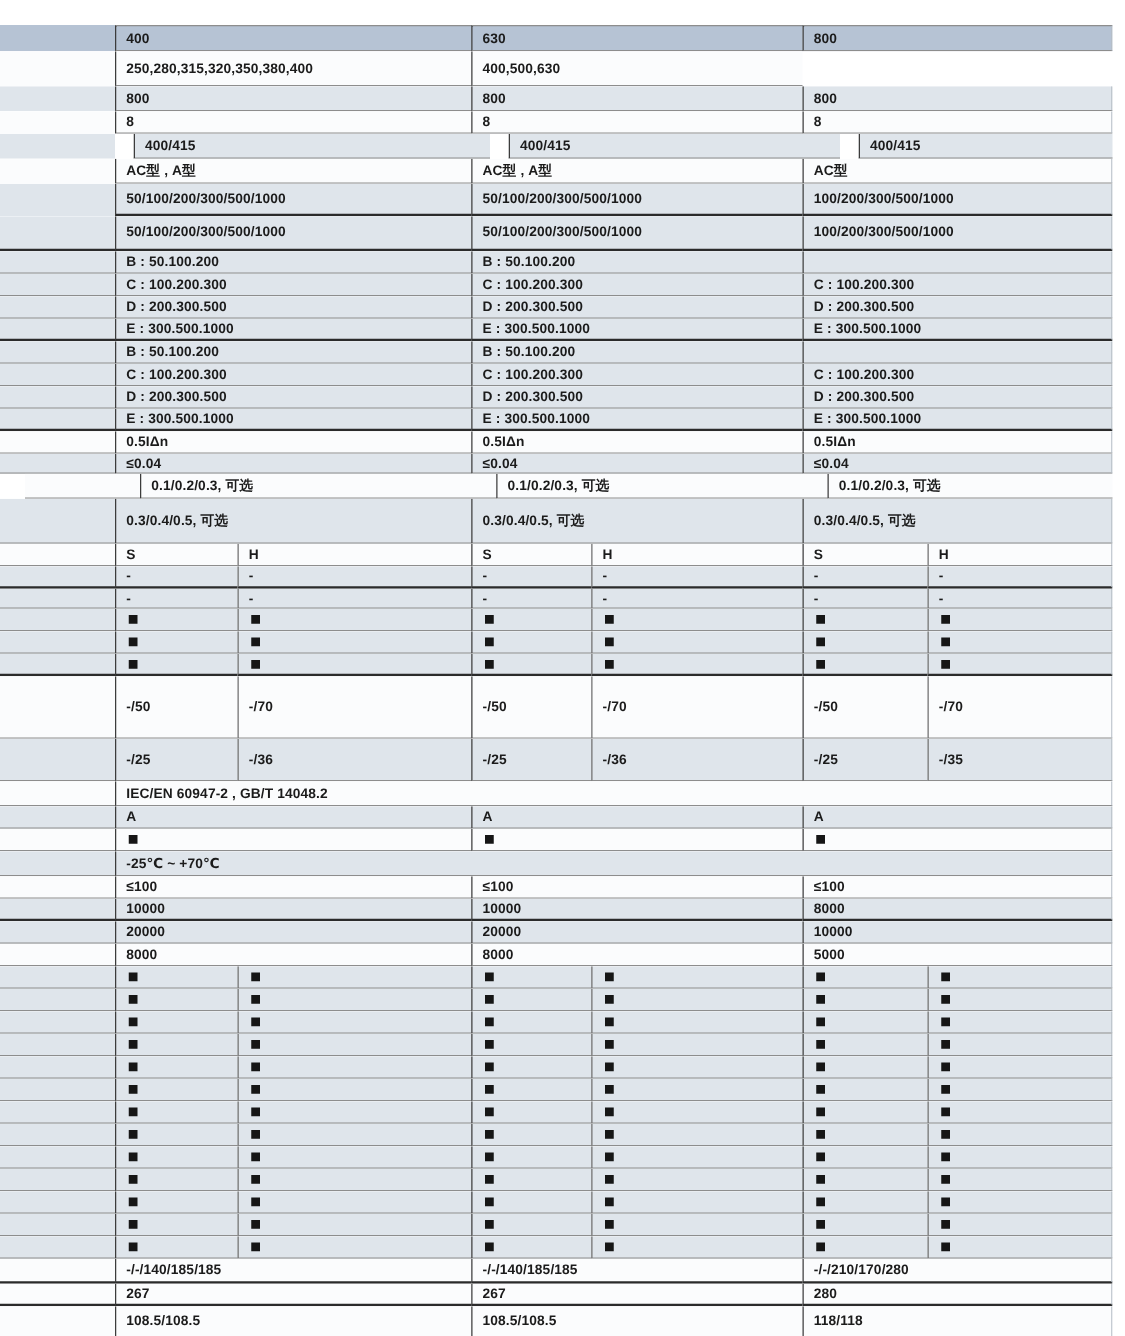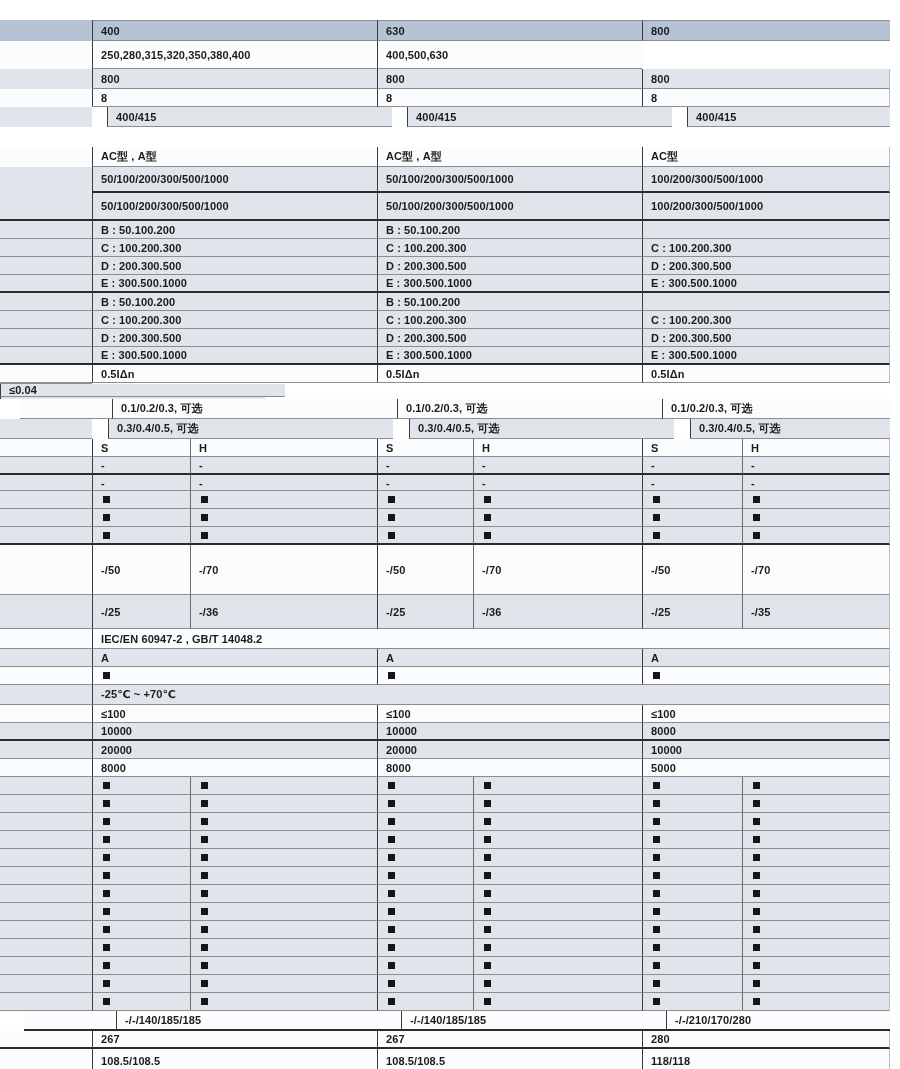--- a/index.html
+++ b/index.html
@@ -81,21 +81,21 @@
         <div class="cell g1">8</div>
         <div class="cell g2">8</div>
         <div class="cell g3">8</div>
       </div>
       <div class="row bg-l" style="height: 20px; gap: 15px;">
         <div class="cell label-cell no-b"></div>
         <div class="cell g1">400/415</div>
         <div class="cell g2">400/415</div>
         <div class="cell g3">400/415</div>
       </div>
-      <div class="row bg-w" style="height: 20px; margin-top: 20px;">
+      <div class="row bg-w" style="height: 20px;">
         <div class="cell label-cell no-b"></div>
         <div class="cell g1">AC型 , A型</div>
         <div class="cell g2">AC型 , A型</div>
         <div class="cell g3">AC型</div>
       </div>
       <div class="row bg-l thick" style="height: 26px;">
         <div class="cell label-cell no-b"></div>
         <div class="cell g1">50/100/200/300/500/1000</div>
         <div class="cell g2">50/100/200/300/500/1000</div>
         <div class="cell g3">100/200/300/500/1000</div>
@@ -153,33 +153,33 @@
         <div class="cell g1">E : 300.500.1000</div>
         <div class="cell g2">E : 300.500.1000</div>
         <div class="cell g3">E : 300.500.1000</div>
       </div>
       <div class="row bg-w" style="height: 18px;">
         <div class="cell label-cell"></div>
         <div class="cell g1">0.5IΔn</div>
         <div class="cell g2">0.5IΔn</div>
         <div class="cell g3">0.5IΔn</div>
       </div>
-      <div class="row bg-l" style="height: 16px; flex-direction: column;">
+      <div class="row bg-l" style="height: 16px;">
         <div class="cell label-cell"></div>
         <div class="cell g1">≤0.04</div>
         <div class="cell g2">≤0.04</div>
         <div class="cell g3">≤0.04</div>
       </div>
       <div class="row bg-w" style="height: 20px; margin-left: 20px;">
         <div class="cell label-cell"></div>
         <div class="cell g1">0.1/0.2/0.3, 可选</div>
         <div class="cell g2">0.1/0.2/0.3, 可选</div>
         <div class="cell g3">0.1/0.2/0.3, 可选</div>
       </div>
-      <div class="row bg-l" style="height: 20px; gap: 16px;">
+      <div class="row bg-l" style="height: 36px;">
         <div class="cell label-cell"></div>
         <div class="cell g1">0.3/0.4/0.5, 可选</div>
         <div class="cell g2">0.3/0.4/0.5, 可选</div>
         <div class="cell g3">0.3/0.4/0.5, 可选</div>
       </div>
       <div class="row bg-w" style="height: 18px;">
         <div class="cell label-cell"></div>
         <div class="cell g1a">S</div>
         <div class="cell g1b">H</div>
         <div class="cell g2a">S</div>
@@ -602,21 +602,21 @@
         <div class="cell g2b">
           <span class="sqm"></span>
         </div>
         <div class="cell g3a">
           <span class="sqm"></span>
         </div>
         <div class="cell g3b">
           <span class="sqm"></span>
         </div>
       </div>
-      <div class="row bg-w thick" style="height: 20px; padding-left: 24px;">
+      <div class="row bg-w thick" style="height: 20px;">
         <div class="cell label-cell"></div>
         <div class="cell g1">-/-/140/185/185</div>
         <div class="cell g2">-/-/140/185/185</div>
         <div class="cell g3">-/-/210/170/280</div>
       </div>
       <div class="row bg-w thick" style="height: 18px;">
         <div class="cell label-cell"></div>
         <div class="cell g1">267</div>
         <div class="cell g2">267</div>
         <div class="cell g3">280</div>

